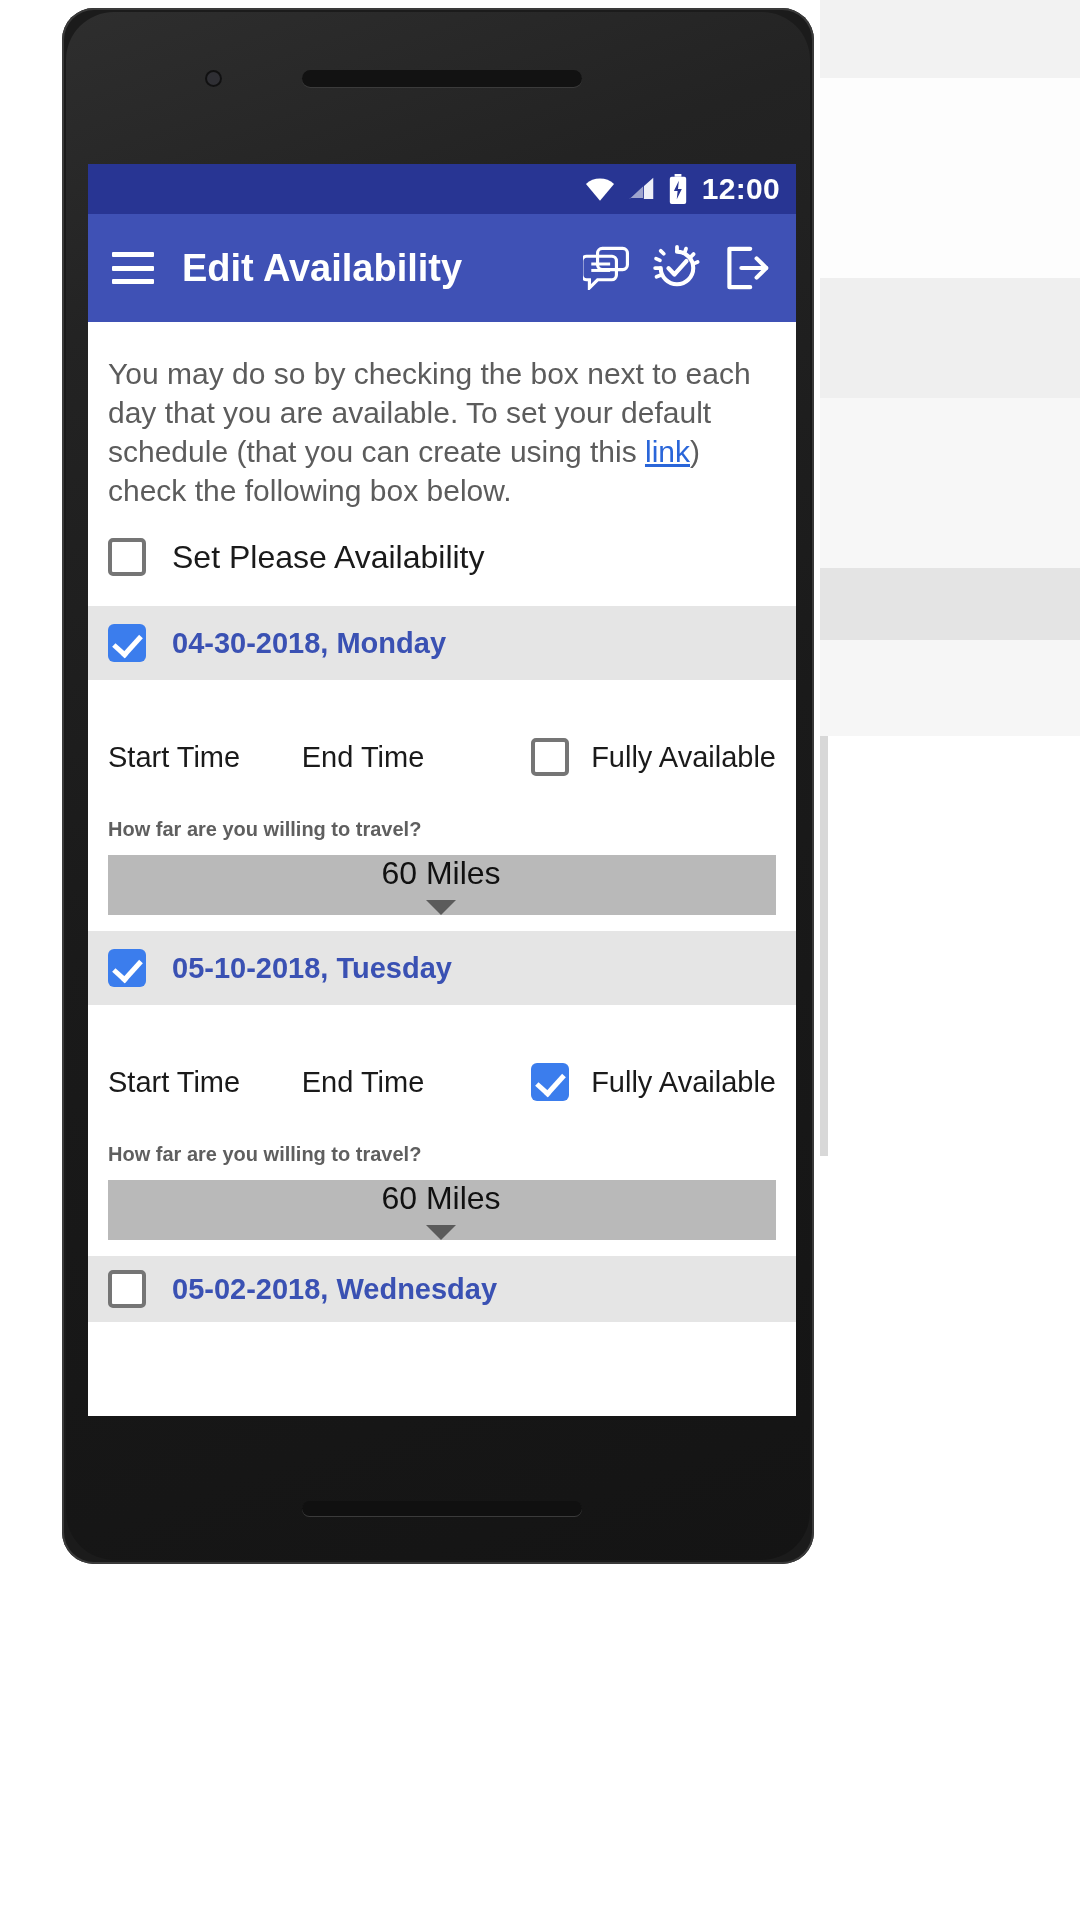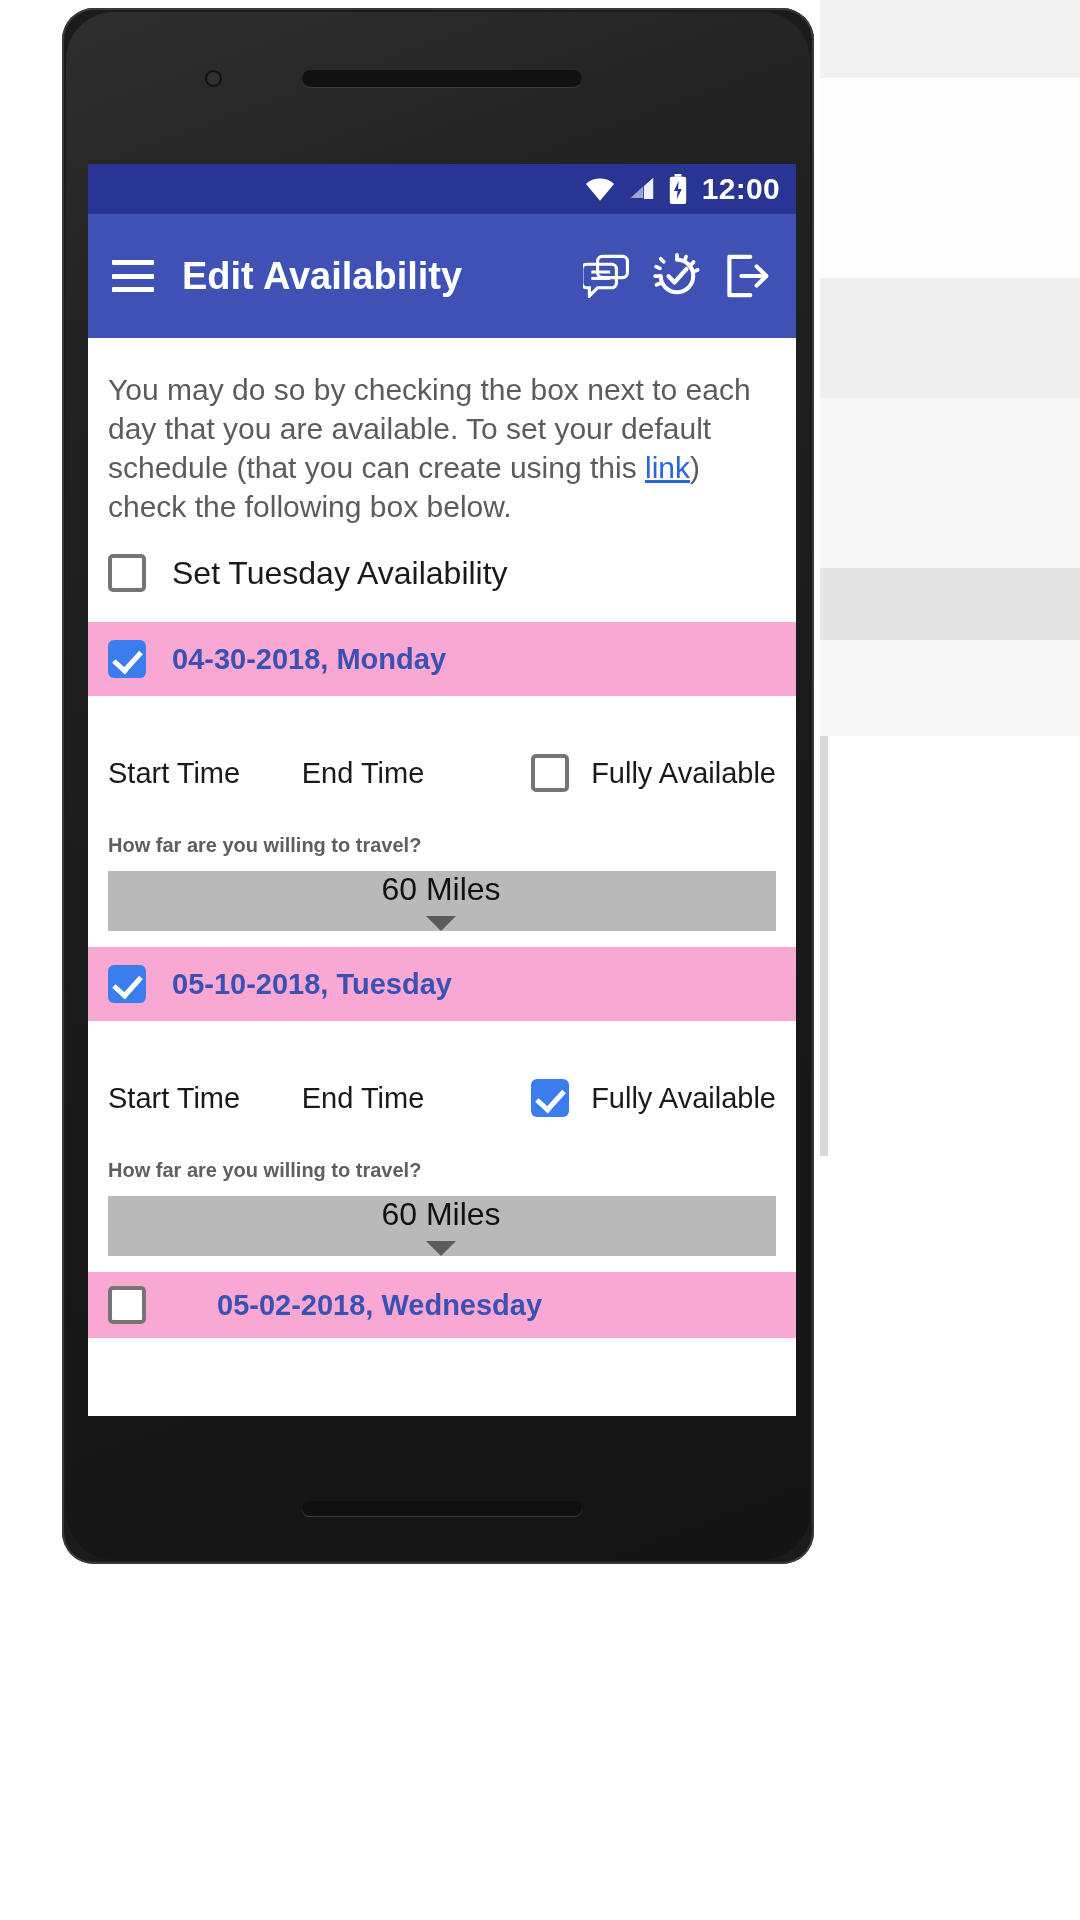--- a/index.html
+++ b/index.html
@@ -99,21 +99,21 @@
   .sb-clock {
     margin-left: 14px;
     font-size: 30px;
     font-weight: 600;
     letter-spacing: .3px;
     line-height: 1;
   }
 
   
   #appbar {
-    height: 124px;
+    height: 108px;
     background: #3f51b5;
     display: flex;
     align-items: center;
     padding: 0 18px 0 24px;
     box-sizing: border-box;
     color: #ffffff;
   }
   #hamburger {
     width: 42px; height: 32px;
     display: flex; flex-direction: column; justify-content: space-between;
@@ -185,32 +185,32 @@
     padding: 28px 20px 30px 20px;
   }
   .default-row .label {
     margin-left: 26px;
     font-size: 32px;
     color: #1a1a1a;
   }
 
   
   .day-head {
-    background: #f9a8d4;
+    background: #e5e5e5;
     display: flex;
     align-items: center;
     padding: 18px 20px;
   }
   .day-head .daylabel {
     margin-left: 26px;
     font-size: 29px;
     font-weight: bold;
     color: #3a51b3;
   }
-  .day-head.compact { padding: 14px 20px; gap: 45px; }
+  .day-head.compact { padding: 14px 20px; }
 
   
   .day-body { background:#ffffff; padding: 0 20px; }
   .time-row {
     display: flex;
     align-items: center;
     padding: 58px 0 0 0;
   }
   .time-col {
     font-size: 29px;
@@ -346,21 +346,21 @@
       </div>
 
       <div id="content">
 
         <div class="intro">
           <p class="second"><span>You may do so by checking the box next to each day that you are available. To set your default schedule (that you can create using this </span><a href="#">link</a><span>) check the following box below.</span></p>
         </div>
 
         <div class="default-row">
           <div class="cb"></div>
-          <div class="label">Set Tuesday Availability</div>
+          <div class="label">Set Please Availability</div>
         </div>
 
         <div class="day-head">
           <div class="cb checked"></div>
           <div class="daylabel">04-30-2018, Monday</div>
         </div>
         <div class="day-body">
           <div class="time-row">
             <div class="time-col start">Start Time</div>
             <div class="time-col end">End Time</div>

